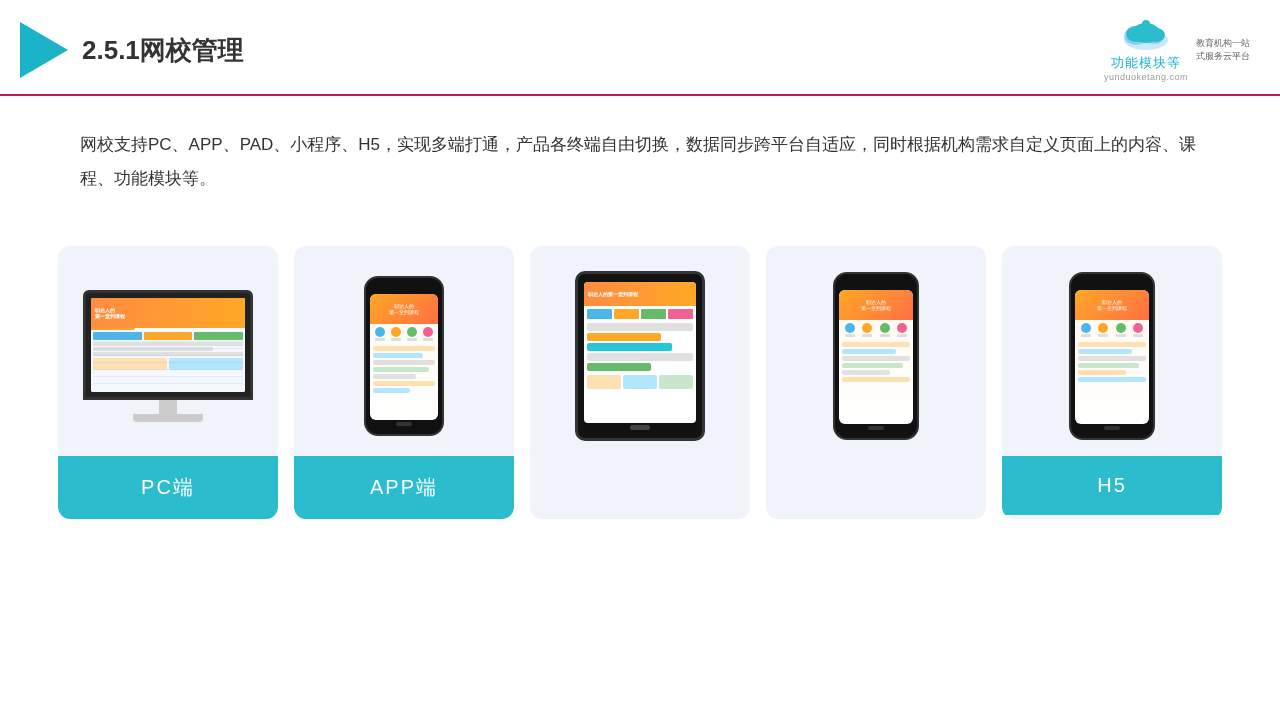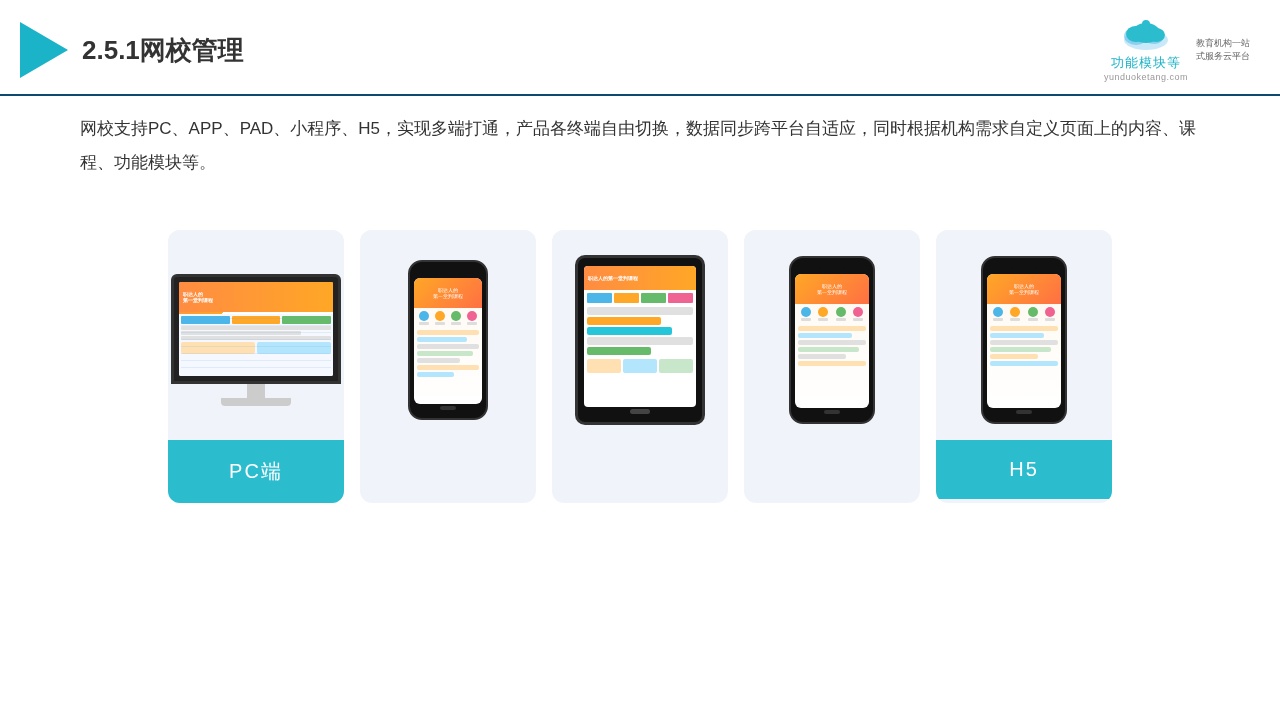--- a/index.html
+++ b/index.html
@@ -10,21 +10,21 @@
       font-family: 'Microsoft YaHei', 'PingFang SC', sans-serif;
       overflow: hidden;
     }
 
     
     .header {
       display: flex;
       align-items: center;
       justify-content: space-between;
       padding: 18px 30px 12px 20px;
-      border-bottom: 2px solid #0c4a6e;
+      border-bottom: 2px solid #be185d;
     }
     .header-left {
       display: flex;
       align-items: center;
       gap: 14px;
     }
     .logo-triangle {
       width: 0;
       height: 0;
       border-top: 28px solid transparent;
@@ -63,37 +63,37 @@
     }
     .brand-tagline {
       font-size: 9px;
       color: #666;
       text-align: right;
       line-height: 1.4;
     }
 
     
     .description {
-      padding: 16px 80px 20px 80px;
+      padding: 32px 80px 20px 80px;
       font-size: 17px;
       color: #333;
       line-height: 2;
     }
 
     
     .cards-container {
       display: flex;
       justify-content: center;
       gap: 16px;
       padding: 20px 40px;
       margin-top: 10px;
     }
 
     .card {
-      width: 176px;
+      width: 220px;
       background: #f0f4fa;
       border-radius: 12px;
       overflow: hidden;
       display: flex;
       flex-direction: column;
     }
 
     .card-image-area {
       height: 210px;
       display: flex;
@@ -389,20 +389,21 @@
             <div style="height:5px;background:#e0e0e0;border-radius:2px;"></div>
             <div style="height:5px;background:#c8e6c9;border-radius:2px;width:90%;"></div>
             <div style="height:5px;background:#e0e0e0;border-radius:2px;width:70%;"></div>
             <div style="height:5px;background:#ffe0b2;border-radius:2px;"></div>
             <div style="height:5px;background:#b3e5fc;border-radius:2px;width:60%;"></div>
           </div>
         </div>
         <div class="phone-home"></div>
       </div>
     </div>
+    <div class="card-label">APP端</div>
   </div>
 
   <div class="card">
     <div class="card-image-area">
       <div class="tablet-mockup">
         <div class="tablet-screen">
           <div class="tablet-screen-header" style="display:flex;align-items:center;padding:2px 4px;">
             <span style="font-size:5px;color:white;font-weight:bold;line-height:1.2">职达人的第一堂判课程</span>
           </div>
           <div class="tablet-screen-body">

